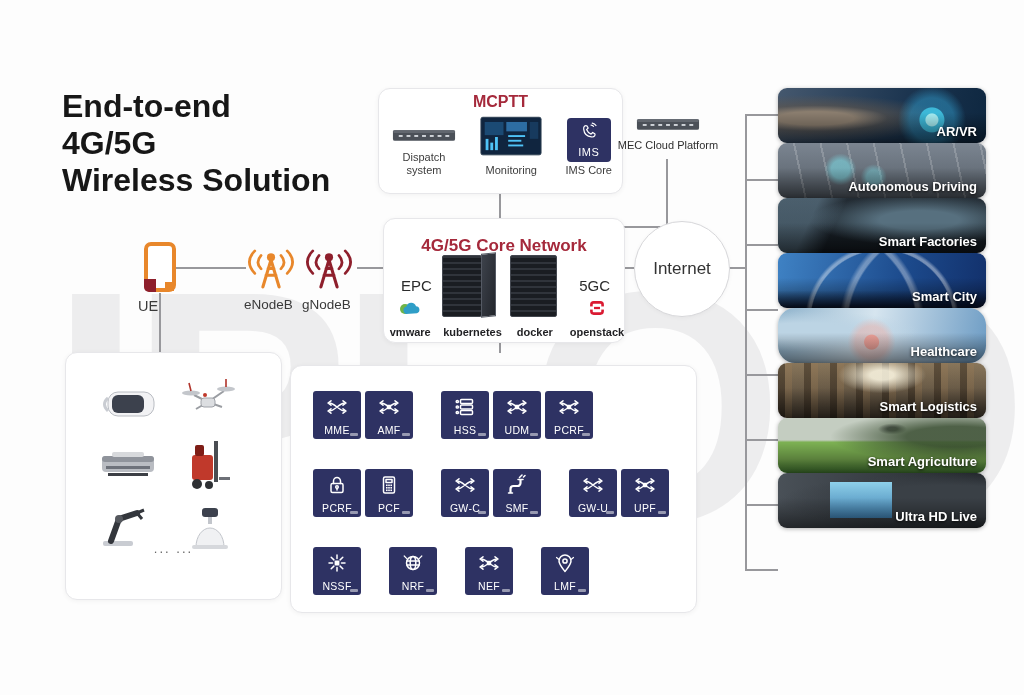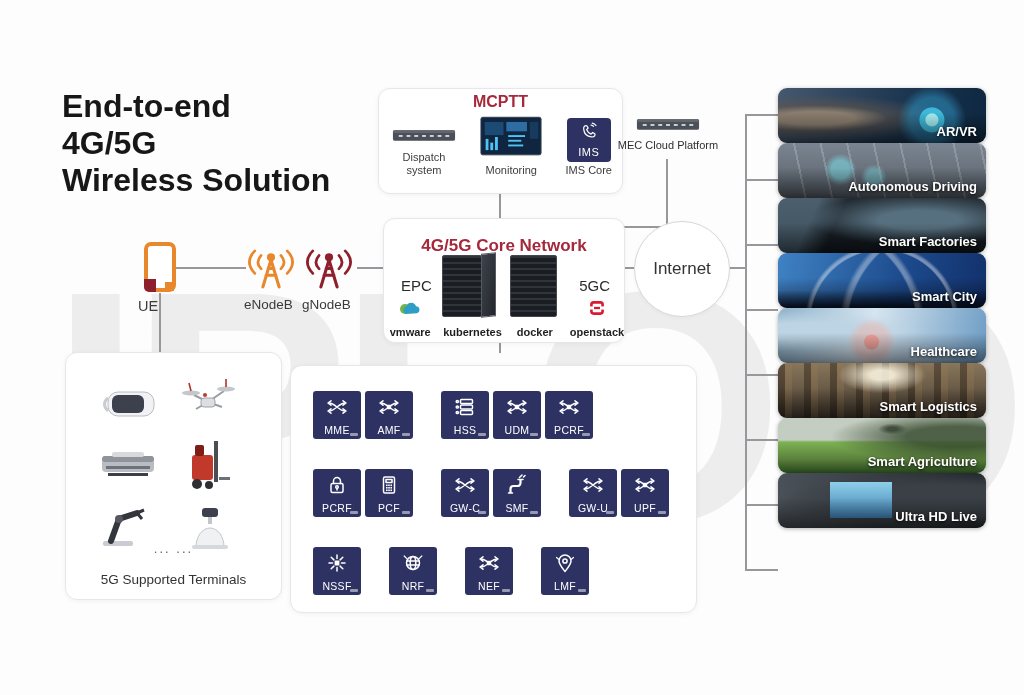--- a/index.html
+++ b/index.html
@@ -82,21 +82,21 @@
     linear-gradient(#232c34,#12181e);}
   .uc-city{background:
     radial-gradient(circle at 50% 125%, transparent 57%, rgba(255,255,255,.4) 58% 59.5%, transparent 62%),
     radial-gradient(circle at 18% 135%, transparent 54%, rgba(255,255,255,.35) 55% 56.5%, transparent 59%),
     radial-gradient(circle at 82% 135%, transparent 54%, rgba(255,255,255,.35) 55% 56.5%, transparent 59%),
     linear-gradient(rgba(10,25,55,0) 68%, rgba(8,16,38,.95)),
     linear-gradient(100deg,#3f82c4,#1c4a8c 60%,#12306b);}
   .uc-health{background:
     radial-gradient(circle at 45% 62%, rgba(242,150,138,.85) 0 7px, rgba(242,172,160,.45) 8px 16px, transparent 24px),
     radial-gradient(ellipse at 12% 42%, #bcd4e4 0 18%, transparent 45%),
-    linear-gradient(100deg,#8fb3cc,#d6e5ef 45%,#6d9cc4);}
+    linear-gradient(100deg,#8fb3cc,#d6e5ef 45%,#6d9cc4); border-radius: 17px;}
   .uc-logistics{background:
     radial-gradient(ellipse at 50% 22%, rgba(255,250,230,.85) 0 8%, transparent 30%),
     repeating-linear-gradient(90deg, rgba(35,25,15,.5) 0 7px, rgba(125,98,66,.4) 7px 14px, rgba(35,25,15,.15) 14px 26px),
     linear-gradient(#9a8668,#4d4337);}
   .uc-agri{background:
     radial-gradient(ellipse at 86% 34%, rgba(58,78,50,.85) 0 20%, transparent 50%),
     radial-gradient(ellipse at 55% 20%, rgba(60,60,65,.9) 0 3%, transparent 9%),
     linear-gradient(#c4cdc1 0 40%, #7cb052 44% 75%, #4f8f3a 100%);}
   .uc-uhd{background-image:
     linear-gradient(#8ed0ea,#3f7fb0),
@@ -327,21 +327,20 @@
             <path d="M41 12 l7-3 M41 12 l5 6" stroke="#33363c" stroke-width="3" fill="none"></path>
           </svg></div>
         <div class="dev" style="left: 116px; top: 148px;"><svg viewBox="0 0 56 52" width="56" height="52">
             <path d="M14 46 a14 19 0 0 1 28 0 z" fill="#f0f1f3" stroke="#c2c5cb"></path>
             <rect x="20" y="7" width="16" height="9" rx="3" fill="#3c414d"></rect>
             <rect x="26" y="16" width="4" height="7" fill="#c2c5cb"></rect>
             <rect x="10" y="44" width="36" height="4" rx="2" fill="#d6d8dc"></rect>
           </svg></div>
       </div>
     <div id="term-dots">... ...</div>
-    <div id="term-label">5G Supported Terminals</div>
   </div>
 
   <div class="box" id="nf-box" style="left:290px;top:365px;width:405px;height:246px;">
       <div class="nf-row" style="top: 25px;">
         <div class="nf-group">
           <div class="nf-tile">
             <svg viewBox="0 0 24 24">
               <path d="M4 8 C10 8 14 16 20 16 M4 16 C10 16 14 8 20 8" fill="none" stroke="#fff" stroke-width="1.5" stroke-linecap="round" stroke-linejoin="round"></path>
               <path d="M18 5.8 21 8 18 10.2 M18 13.8 21 16 18 18.2 M6 5.8 3 8 6 10.2 M6 13.8 3 16 6 18.2" fill="none" stroke="#fff" stroke-width="1.5" stroke-linecap="round" stroke-linejoin="round"></path>
             </svg>

